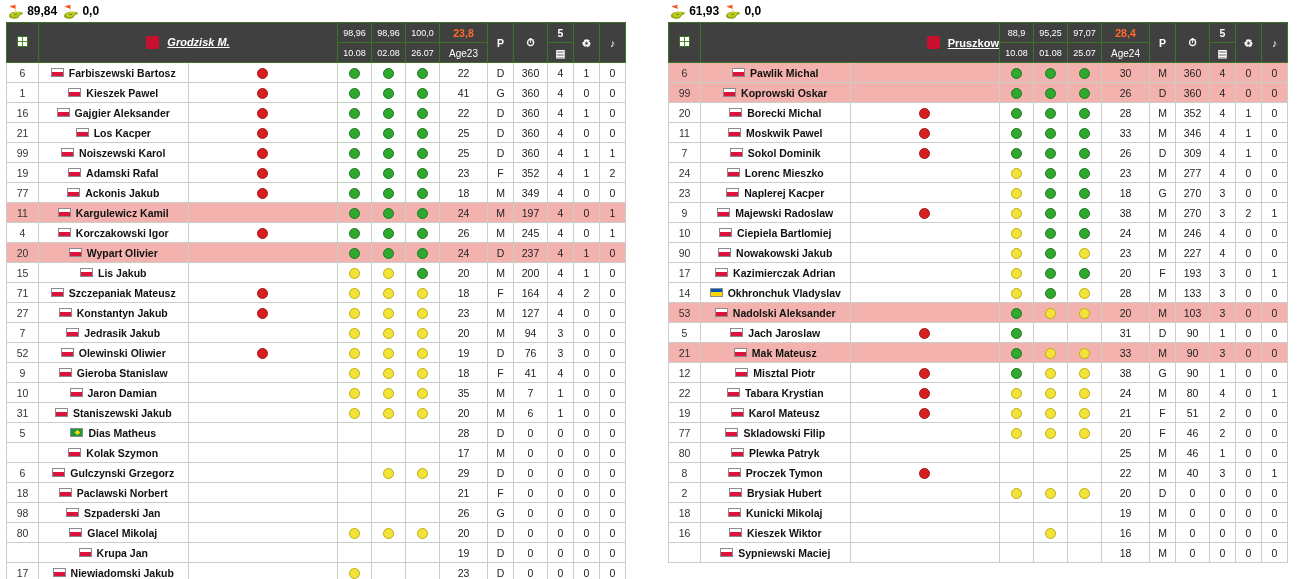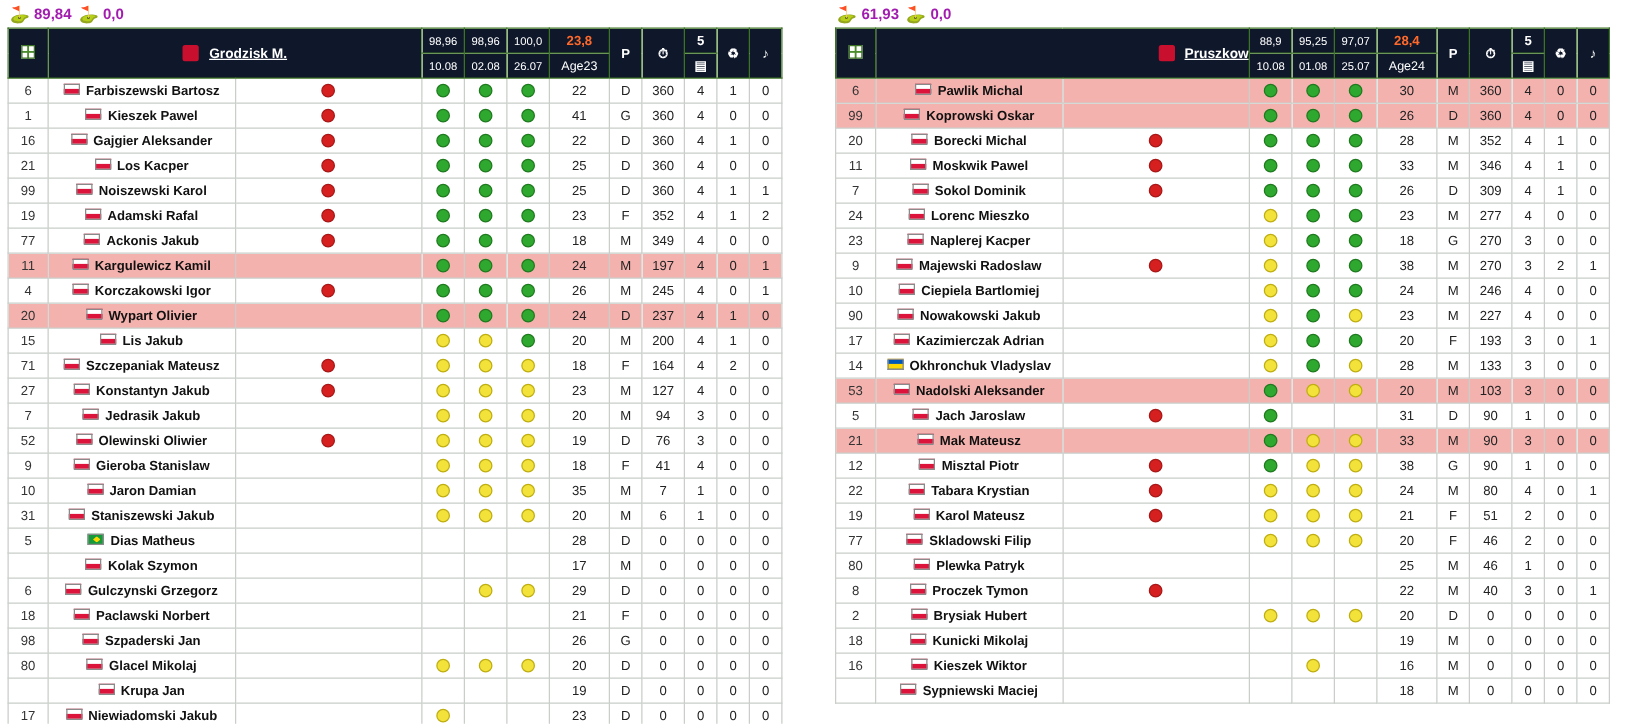--- a/index.html
+++ b/index.html
@@ -33,42 +33,42 @@
     font-size: 12px;
   }
   .rating-group { display: flex; align-items: center; gap: 3px; }
   .boot-icon {
     font-size: 13px;
     color: #3b3b3b;
     line-height: 1;
     display: inline-block;
     transform: scaleX(-1);
   }
-  .rating-val { color: #a21caf; font-weight: bold; font-size: 12px; }
+  .rating-val { color: #000000; font-weight: bold; font-size: 12px; }
 
   table.squad {
     border-collapse: collapse;
     width: 100%;
     table-layout: fixed;
     border: 1px solid #9aa39a;
     background: #fff;
   }
   table.squad td, table.squad th {
     border: 1px solid #c9cec9;
     padding: 0;
     height: 20px;
     font-size: 10.5px;
     text-align: center;
     vertical-align: middle;
     overflow: hidden;
     white-space: nowrap;
   }
   
   .hdr-green {
-    background: #0f172a;
+    background: #404040;
     color: #ffffff;
     font-weight: bold;
     border: 1px solid #3d7324 !important;
   }
   .hdr-green.sub { font-size: 9px; font-weight: normal; }
   .hdr-num { width: 32px; }
   .hdr-name { text-align: left; }
   .col-date { width: 34px; }
   .col-age { width: 48px; margin-top: 17px; }
   .col-p { width: 26px; }
@@ -154,21 +154,21 @@
         <span class="rating-group">
           <span class="boot-icon">⛳</span>
           <span class="rating-val">0,0</span>
         </span>
       </div>
       <table class="squad">
         <thead>
           <tr>
             <th class="hdr-green hdr-num" rowspan="2"><span class="grid-icon"></span></th>
             <th class="hdr-green hdr-name" rowspan="2" colspan="2">
-              <span style="display:flex;align-items:flex-end;justify-content:center;gap:4px;">
+              <span style="display:flex;align-items:flex-start;justify-content:center;gap:4px;font-style:italic;">
                 <span class="crest" style="background:#c8102e;"></span>
                 <a class="club-link" href="#">Grodzisk M.</a>
               </span>
             </th>
             <th class="hdr-green sub col-date">98,96</th>
             <th class="hdr-green sub col-date">98,96</th>
             <th class="hdr-green sub col-date">100,0</th>
             <th class="hdr-green col-age"><span class="age-hdr-val">23,8</span></th>
             <th class="hdr-green col-p" rowspan="2">P</th>
             <th class="hdr-green col-min" rowspan="2">⏱</th>

